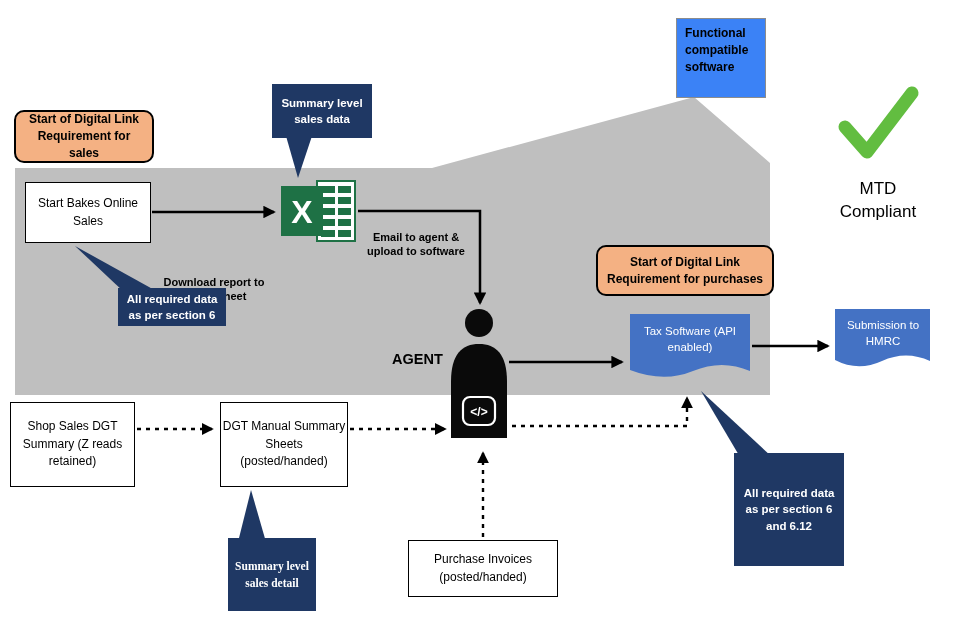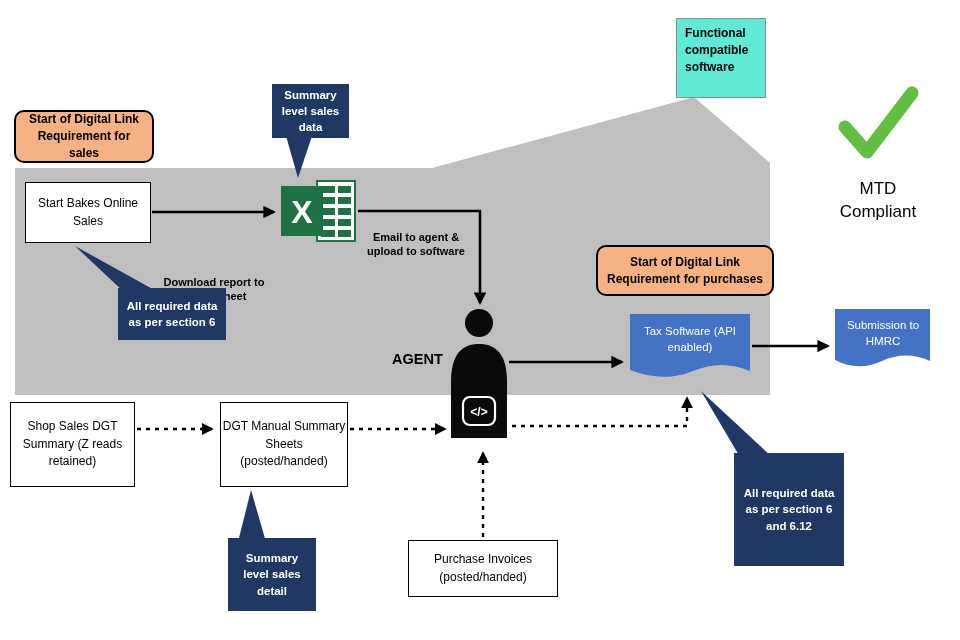--- a/index.html
+++ b/index.html
@@ -7,21 +7,21 @@
     position:relative;width:960px;height:640px;background:#ffffff;
     font-family:"Liberation Sans", sans-serif;color:#000;overflow:hidden;
   }
   #artwork{position:absolute;left:0;top:0;width:960px;height:640px;}
   .abs{position:absolute;box-sizing:border-box;}
   .flexc{display:flex;align-items:center;justify-content:center;text-align:center;}
   .box-white{background:#ffffff;border:1.5px solid #000;font-size:12px;line-height:1.45;}
   .box-orange{background:#f4b183;border:2px solid #000;border-radius:10px;font-size:12px;font-weight:600;line-height:1.4;padding:4px 8px;}
   .callout{background:#1f3864;color:#ffffff;font-weight:bold;font-size:11.5px;line-height:1.4;padding:4px 6px;}
   .doc-label{color:#ffffff;font-size:11.5px;line-height:1.35;}
-  .gray-box{background:#5eead4;border:1px solid #8c8c8c;font-weight:bold;font-size:12px;line-height:1.4;padding:6px 8px;}
+  .gray-box{background:#3b82f6;border:1px solid #8c8c8c;font-weight:bold;font-size:12px;line-height:1.4;padding:6px 8px;}
   .arrow-label{font-weight:bold;font-size:11px;line-height:1.3;text-align:center;}
   .agent-label{font-weight:bold;font-size:14.5px;}
   .mtd-label{font-size:17px;line-height:1.35;text-align:center;}
 </style>
 </head>
 <body>
 
 <div id="canvas">
 
   <svg id="artwork" viewBox="0 0 960 640" xmlns="http://www.w3.org/2000/svg">
@@ -86,29 +86,29 @@
   <div class="abs mtd-label" style="left:828px;top:178px;width:100px;">MTD Compliant</div>
 
   <div class="abs box-orange flexc" style="left:14px;top:110px;width:140px;height:53px;">
     <span>Start of Digital Link Requirement for sales</span>
   </div>
 
   <div class="abs box-white flexc" style="left:25px;top:182px;width:126px;height:61px;">
     <span>Start Bakes Online Sales</span>
   </div>
 
-  <div class="abs callout flexc" style="left:272px;top:84px;width:77px;height:54px;align-items:center;">
+  <div class="abs callout flexc" style="left:272px;top:84px;width:100px;height:54px;align-items:center;">
     <span>Summary level sales data</span>
   </div>
 
   <div class="abs arrow-label" style="left:158px;top:238px;width:112px;margin-top:37px;">Download report to spreadsheet</div>
 
   <div class="abs arrow-label" style="left:360px;top:230px;width:112px;">Email to agent &amp; upload to software</div>
 
-  <div class="abs callout flexc" style="left:118px;top:288px;width:108px;height:52px;">
+  <div class="abs callout flexc" style="left:118px;top:288px;width:108px;height:38px;">
     <span>All required data as per section 6</span>
   </div>
 
   <div class="abs agent-label" style="left:392px;top:351px;width:62px;text-align:left;">AGENT</div>
 
   <div class="abs box-orange flexc" style="left:596px;top:245px;width:178px;height:51px;">
     <span>Start of Digital Link Requirement for purchases</span>
   </div>
 
   <div class="abs doc-label flexc" style="left:633px;top:320px;width:114px;height:40px;">
@@ -124,21 +124,21 @@
   </div>
 
   <div class="abs box-white flexc" style="left:220px;top:402px;width:128px;height:85px;">
     <span>DGT Manual Summary Sheets (posted/handed)</span>
   </div>
 
   <div class="abs box-white flexc" style="left:408px;top:540px;width:150px;height:57px;">
     <span>Purchase Invoices (posted/handed)</span>
   </div>
 
-  <div class="abs callout flexc" style="left:228px;top:538px;width:88px;height:73px;">
+  <div class="abs callout flexc" style="left:228px;top:538px;width:88px;height:73px;font-family:Liberation Serif, serif;">
     <span>Summary level sales detail</span>
   </div>
 
   <div class="abs callout flexc" style="left:734px;top:453px;width:110px;height:113px;">
     <span>All required data as per section 6 and 6.12</span>
   </div>
 
 </div>
 
 </body></html>

